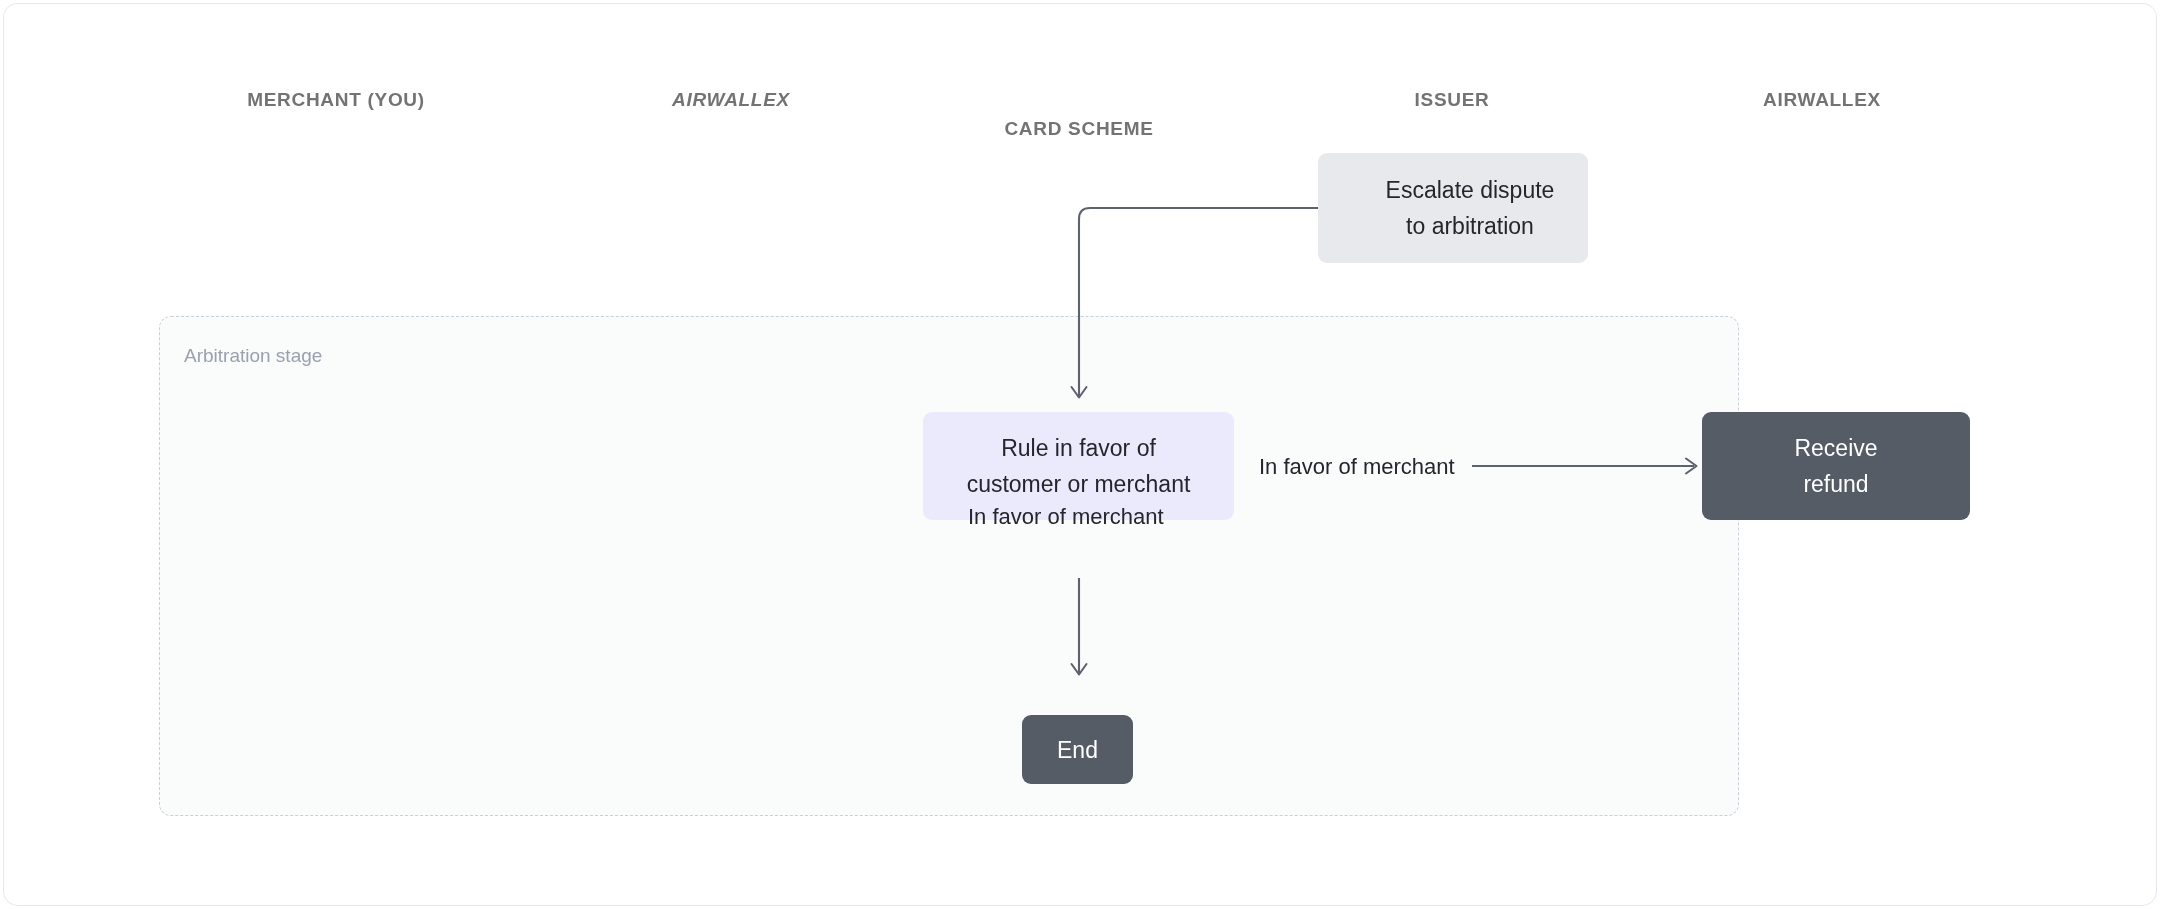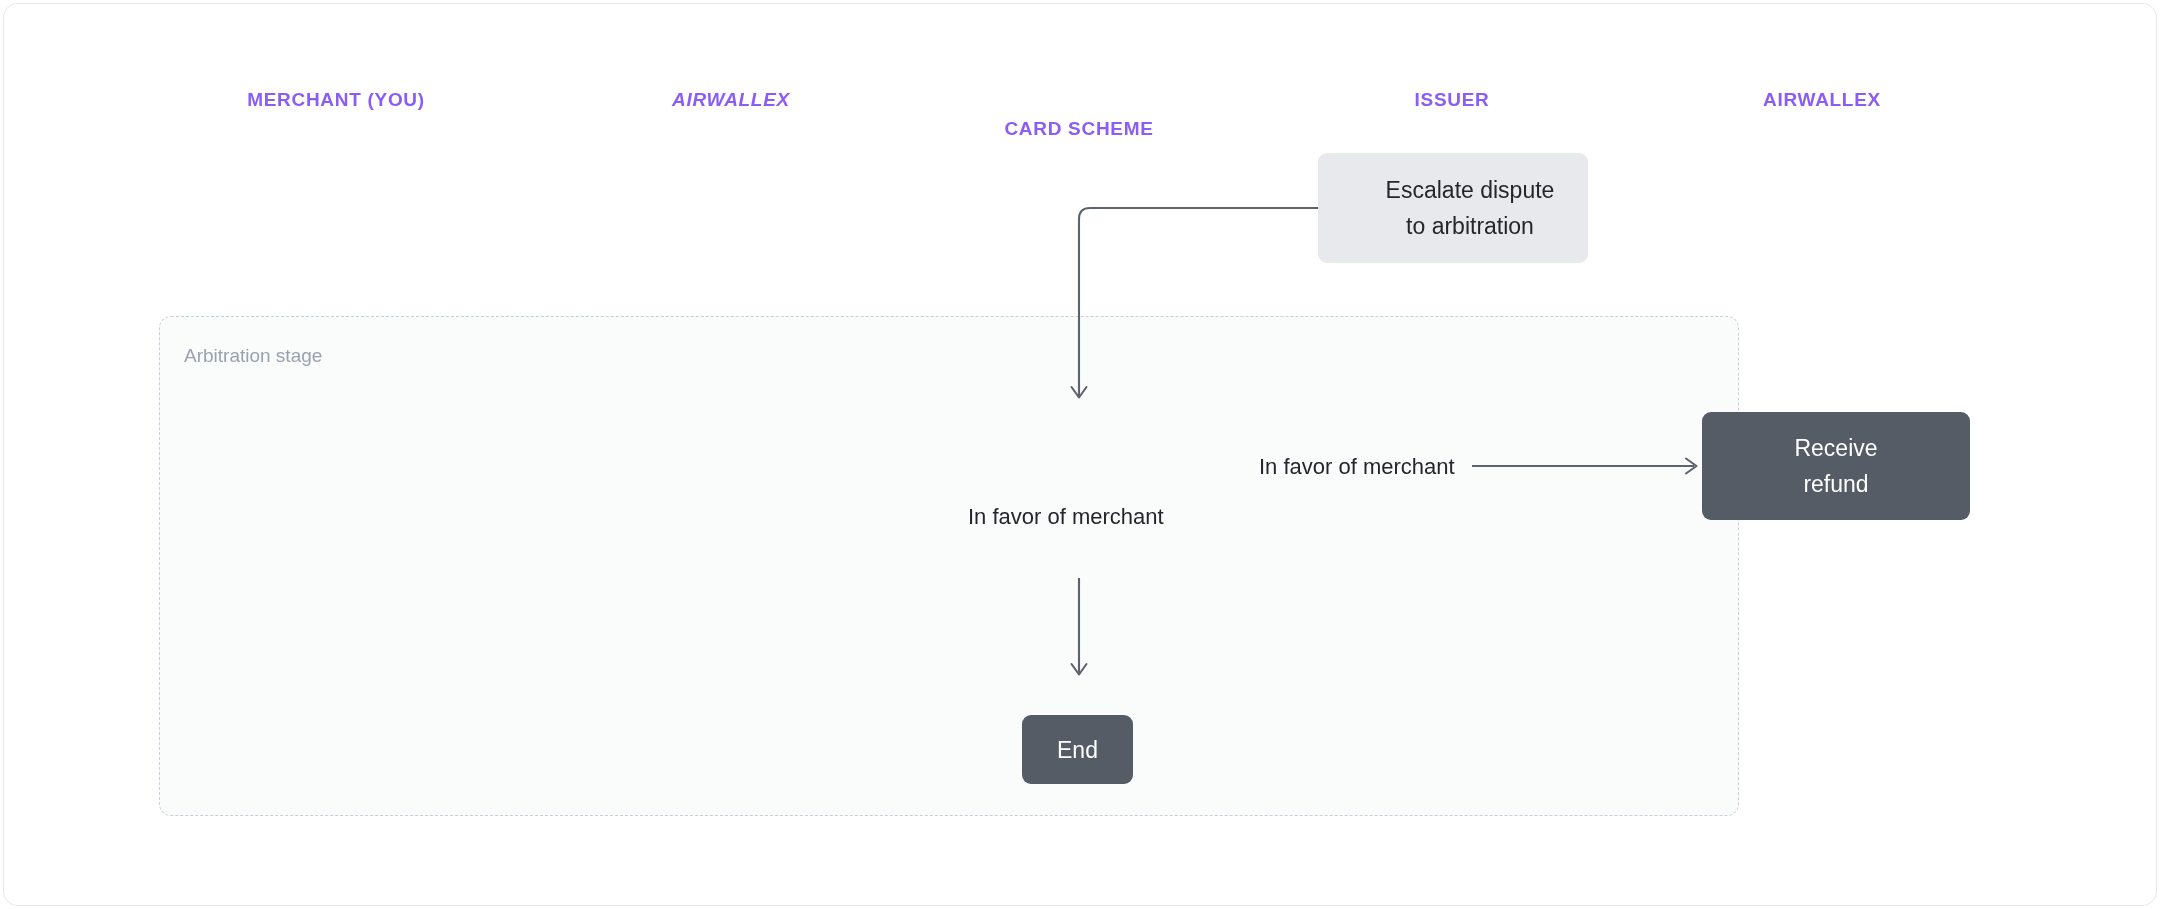--- a/index.html
+++ b/index.html
@@ -33,21 +33,21 @@
   }
 
   
   .col-header {
     position: absolute;
     top: 89px;
     transform: translateX(-50%);
     font-size: 19px;
     font-weight: 700;
     letter-spacing: 0.7px;
-    color: #8b5cf6;
+    color: #737373;
     white-space: nowrap;
   }
 
   
   .stage-group {
     position: absolute;
     left: 159px;
     top: 316px;
     width: 1580px;
     height: 500px;
@@ -179,20 +179,22 @@
     <path class="conn" d="M 1472 466 L 1694 466"></path>
     <path class="conn-head" d="M 1686 458.5 L 1696.5 466 L 1686 473.5"></path>
 
     <path class="conn" d="M 1079 578 L 1079 673"></path>
     <path class="conn-head" d="M 1071.5 664 L 1079 674.5 L 1086.5 664"></path>
   </svg>
 
   <div class="node node-grey" id="node-escalate">Escalate dispute
 to arbitration</div>
 
+  <div class="node node-lavender" id="node-rule">Rule in favor of
+customer or merchant</div>
 
   <div class="node node-dark" id="node-refund">Receive
 refund</div>
 
   <div class="node node-dark" id="node-end">End</div>
 
   <div class="edge-label" id="label-in-favor-customer">In favor of merchant</div>
   <div class="edge-label" id="label-in-favor-merchant">In favor of merchant</div>
 </div>
 

